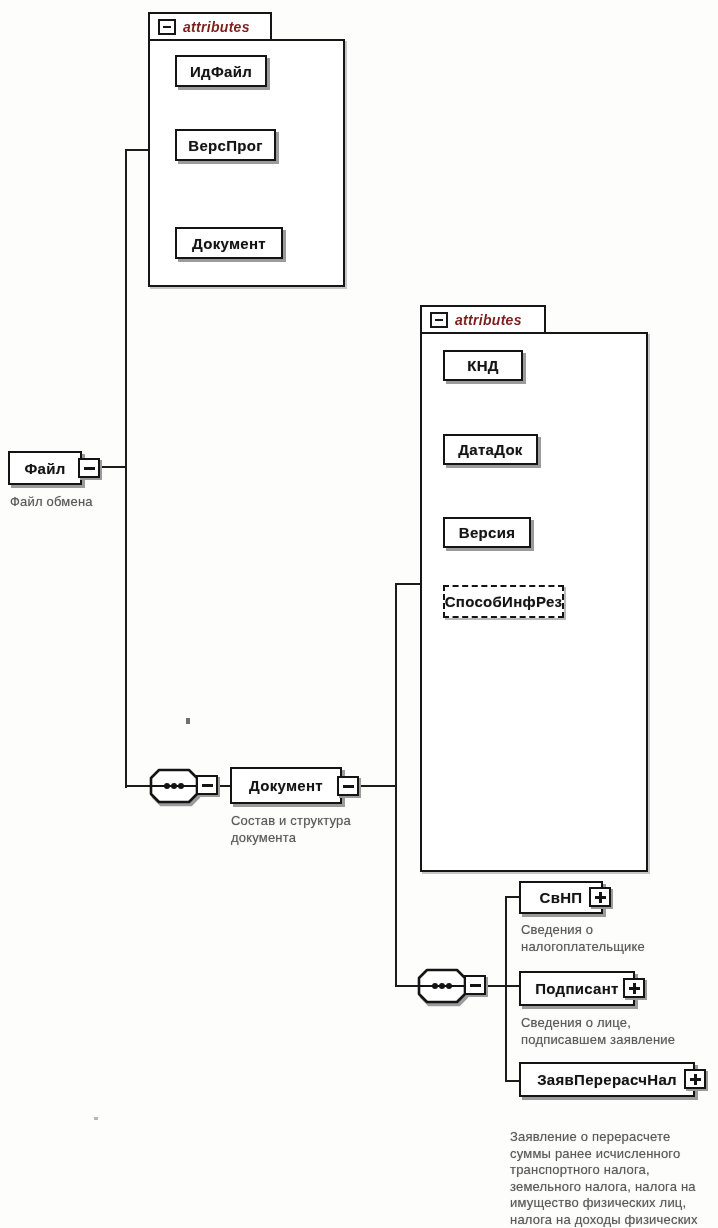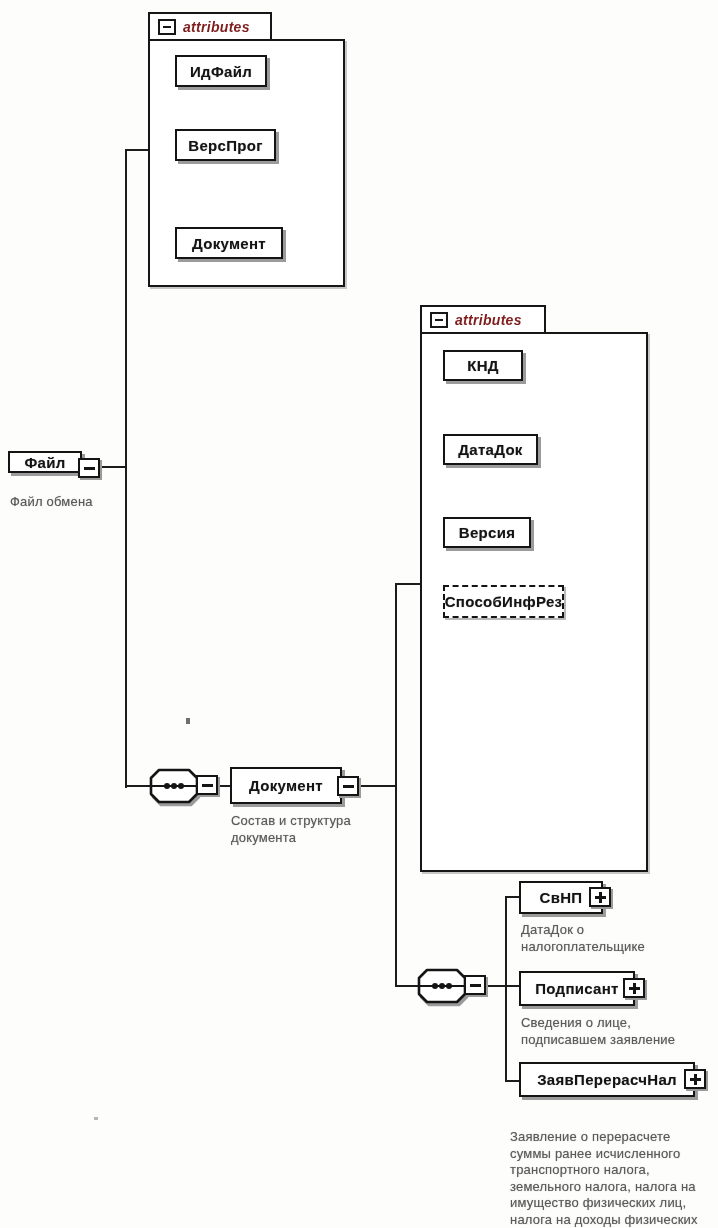--- a/index.html
+++ b/index.html
@@ -62,21 +62,21 @@
   <div class="hline" style="left:218px;top:785px;width:14px;"></div>
   <div class="hline" style="left:358px;top:785px;width:39px;"></div>
   <div class="vline" style="left:395px;top:583px;height:404px;"></div>
   <div class="hline" style="left:395px;top:583px;width:27px;"></div>
   <div class="hline" style="left:395px;top:985px;width:24px;"></div>
   <div class="hline" style="left:486px;top:985px;width:33px;"></div>
   <div class="vline" style="left:505px;top:896px;height:186px;"></div>
   <div class="hline" style="left:505px;top:896px;width:15px;"></div>
   <div class="hline" style="left:505px;top:1080px;width:15px;"></div>
 
-  <div class="node" style="left:8px;top:451px;width:74px;height:22px;">
+  <div class="node" style="left:8px;top:451px;width:74px;height:34px;">
     <span class="name">Файл</span>
   </div>
   <div class="expander" style="left:78px;top:458px;">
     <span class="h"></span>
   </div>
   <div class="desc" style="left:10px;top:494px;width:110px;">Файл обмена</div>
 
   <div class="attr-tab" style="left:148px;top:12px;width:124px;height:29px;">
     <span class="attr-icon">
         <span class="bar"></span>
@@ -158,21 +158,21 @@
     <span class="h"></span>
   </div>
 
   <div class="node" style="left:519px;top:881px;width:84px;height:33px;">
     <span class="name">СвНП</span>
   </div>
   <div class="expander" style="left:589px;top:887px;">
     <span class="h"></span>
       <span class="v"></span>
   </div>
-  <div class="desc" style="left:521px;top:922px;width:160px;">ДатаДок о налогоплательщике</div>
+  <div class="desc" style="left:521px;top:922px;width:160px;">Сведения о налогоплательщике</div>
 
   <div class="node" style="left:519px;top:971px;width:116px;height:35px;">
     <span class="name">Подписант</span>
   </div>
   <div class="expander" style="left:623px;top:978px;">
     <span class="h"></span>
       <span class="v"></span>
   </div>
   <div class="desc" style="left:521px;top:1015px;width:185px;">Сведения о лице, подписавшем заявление</div>
 

